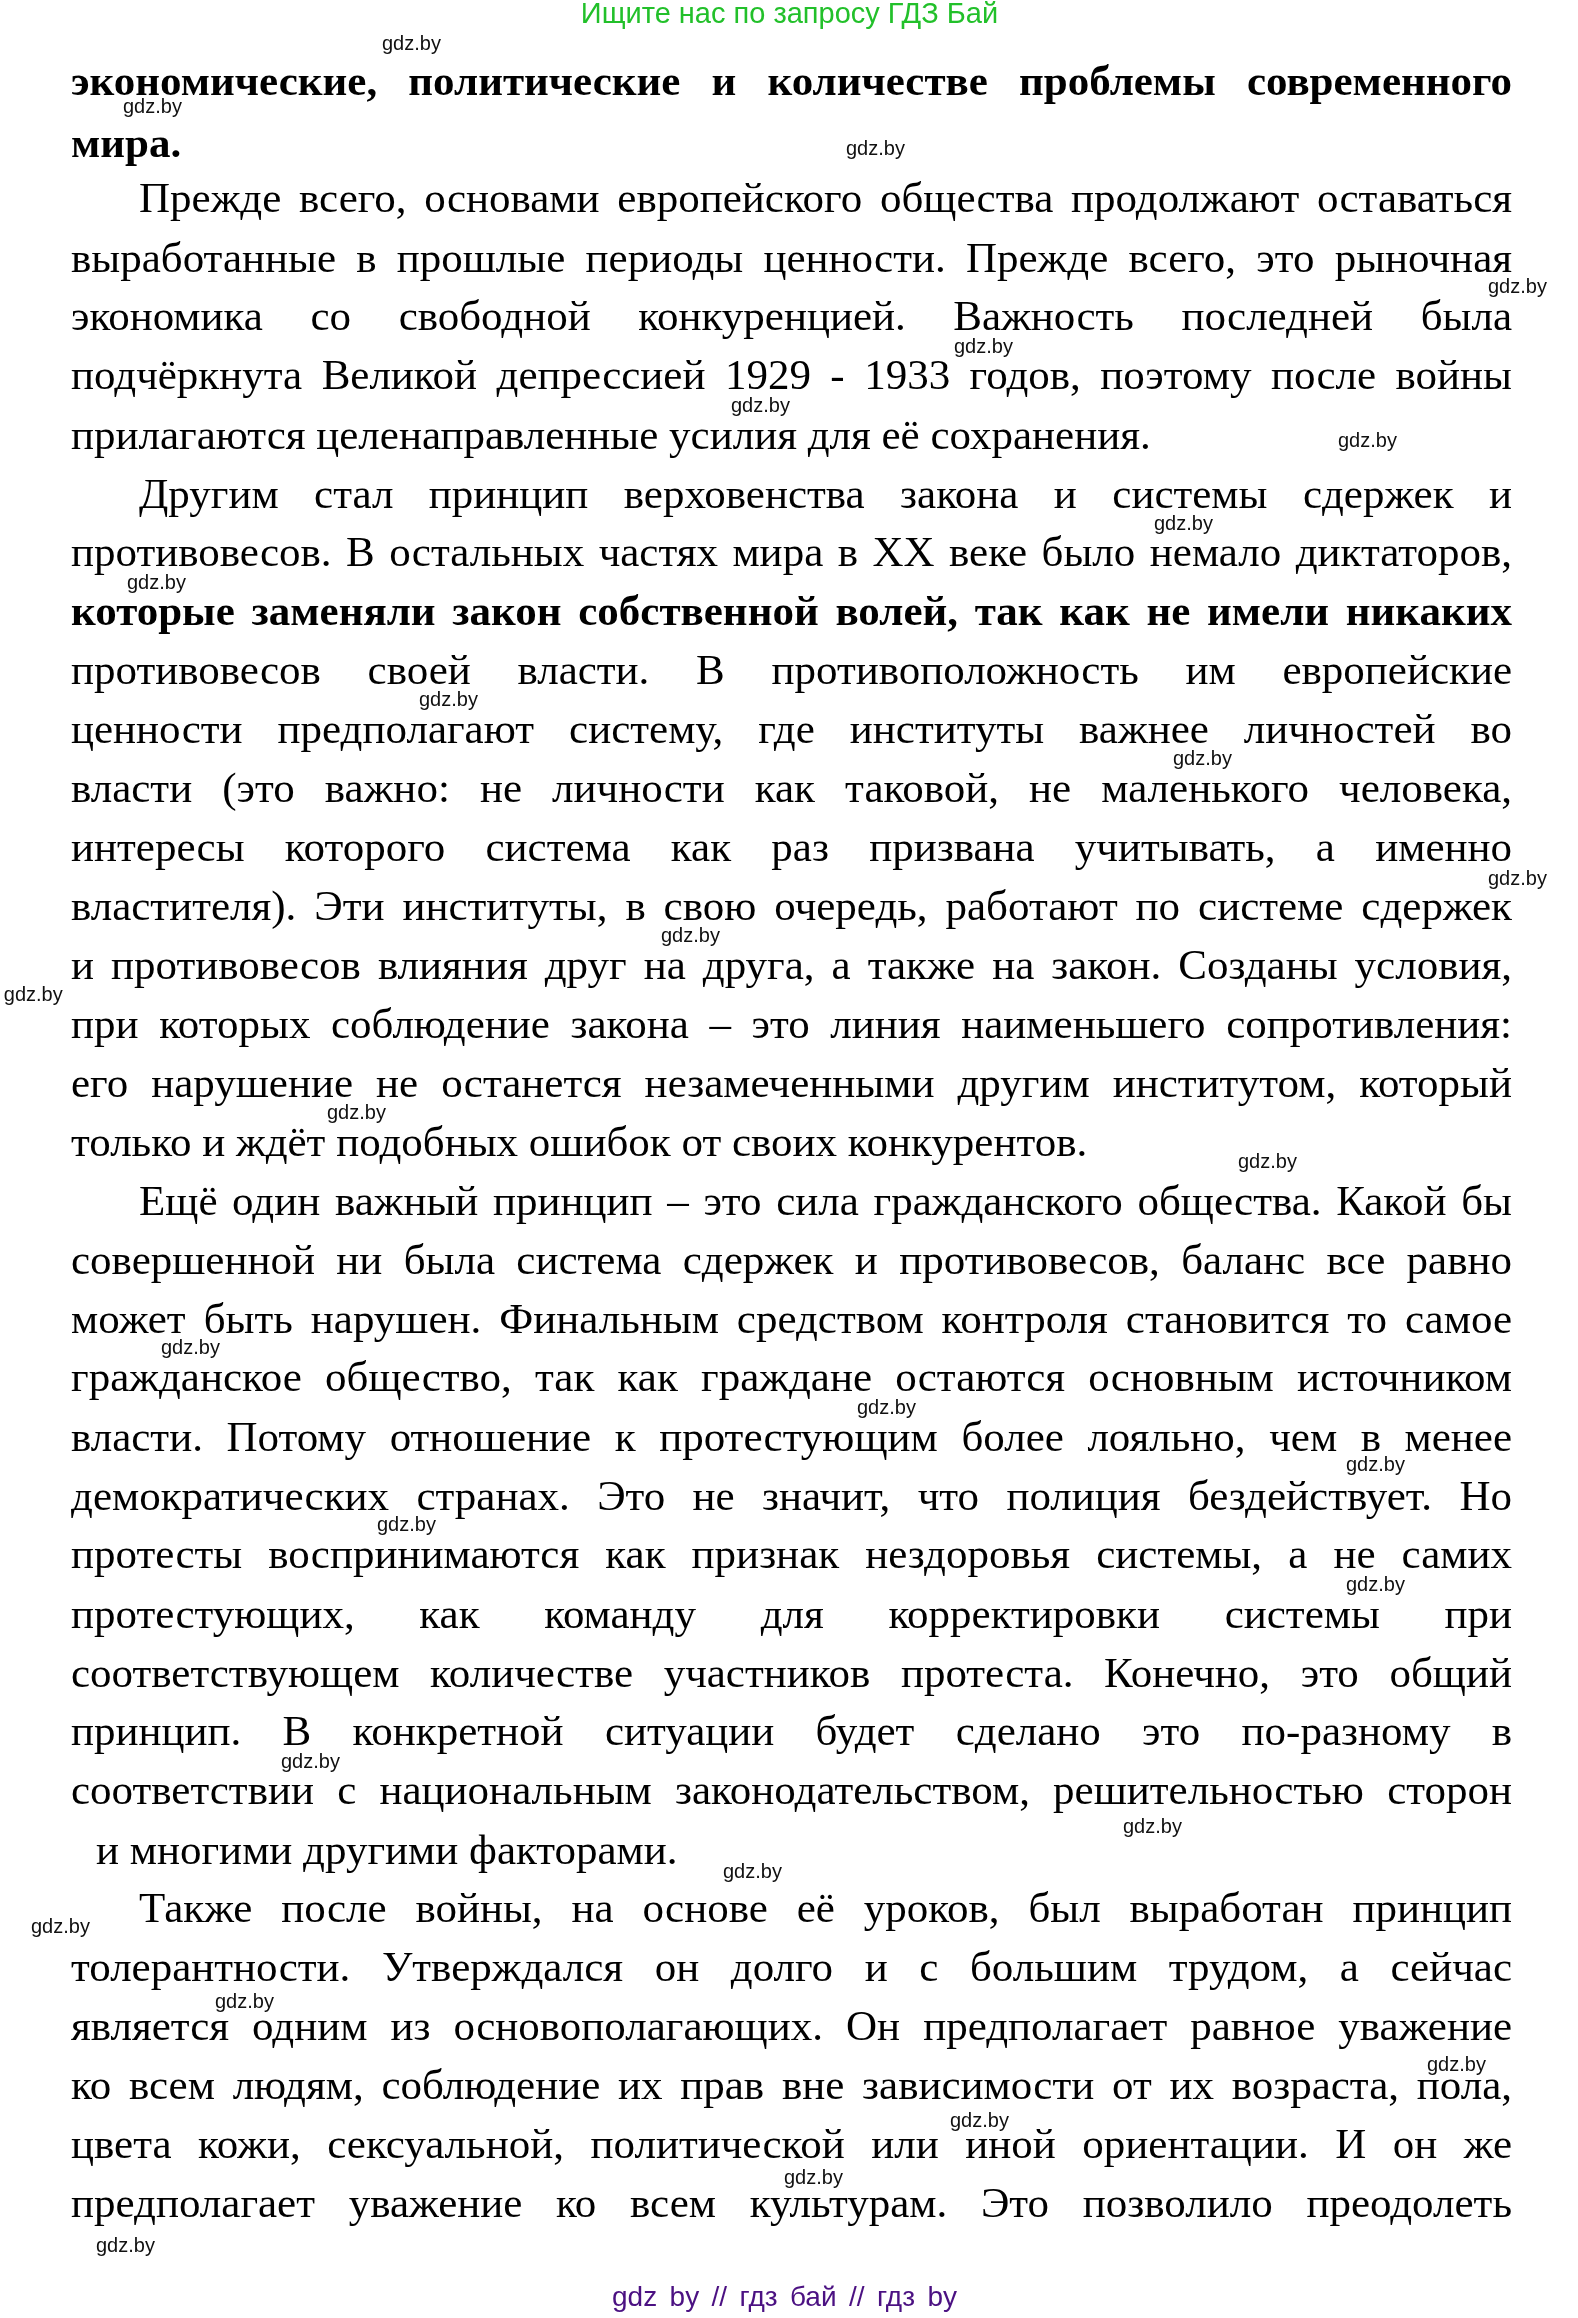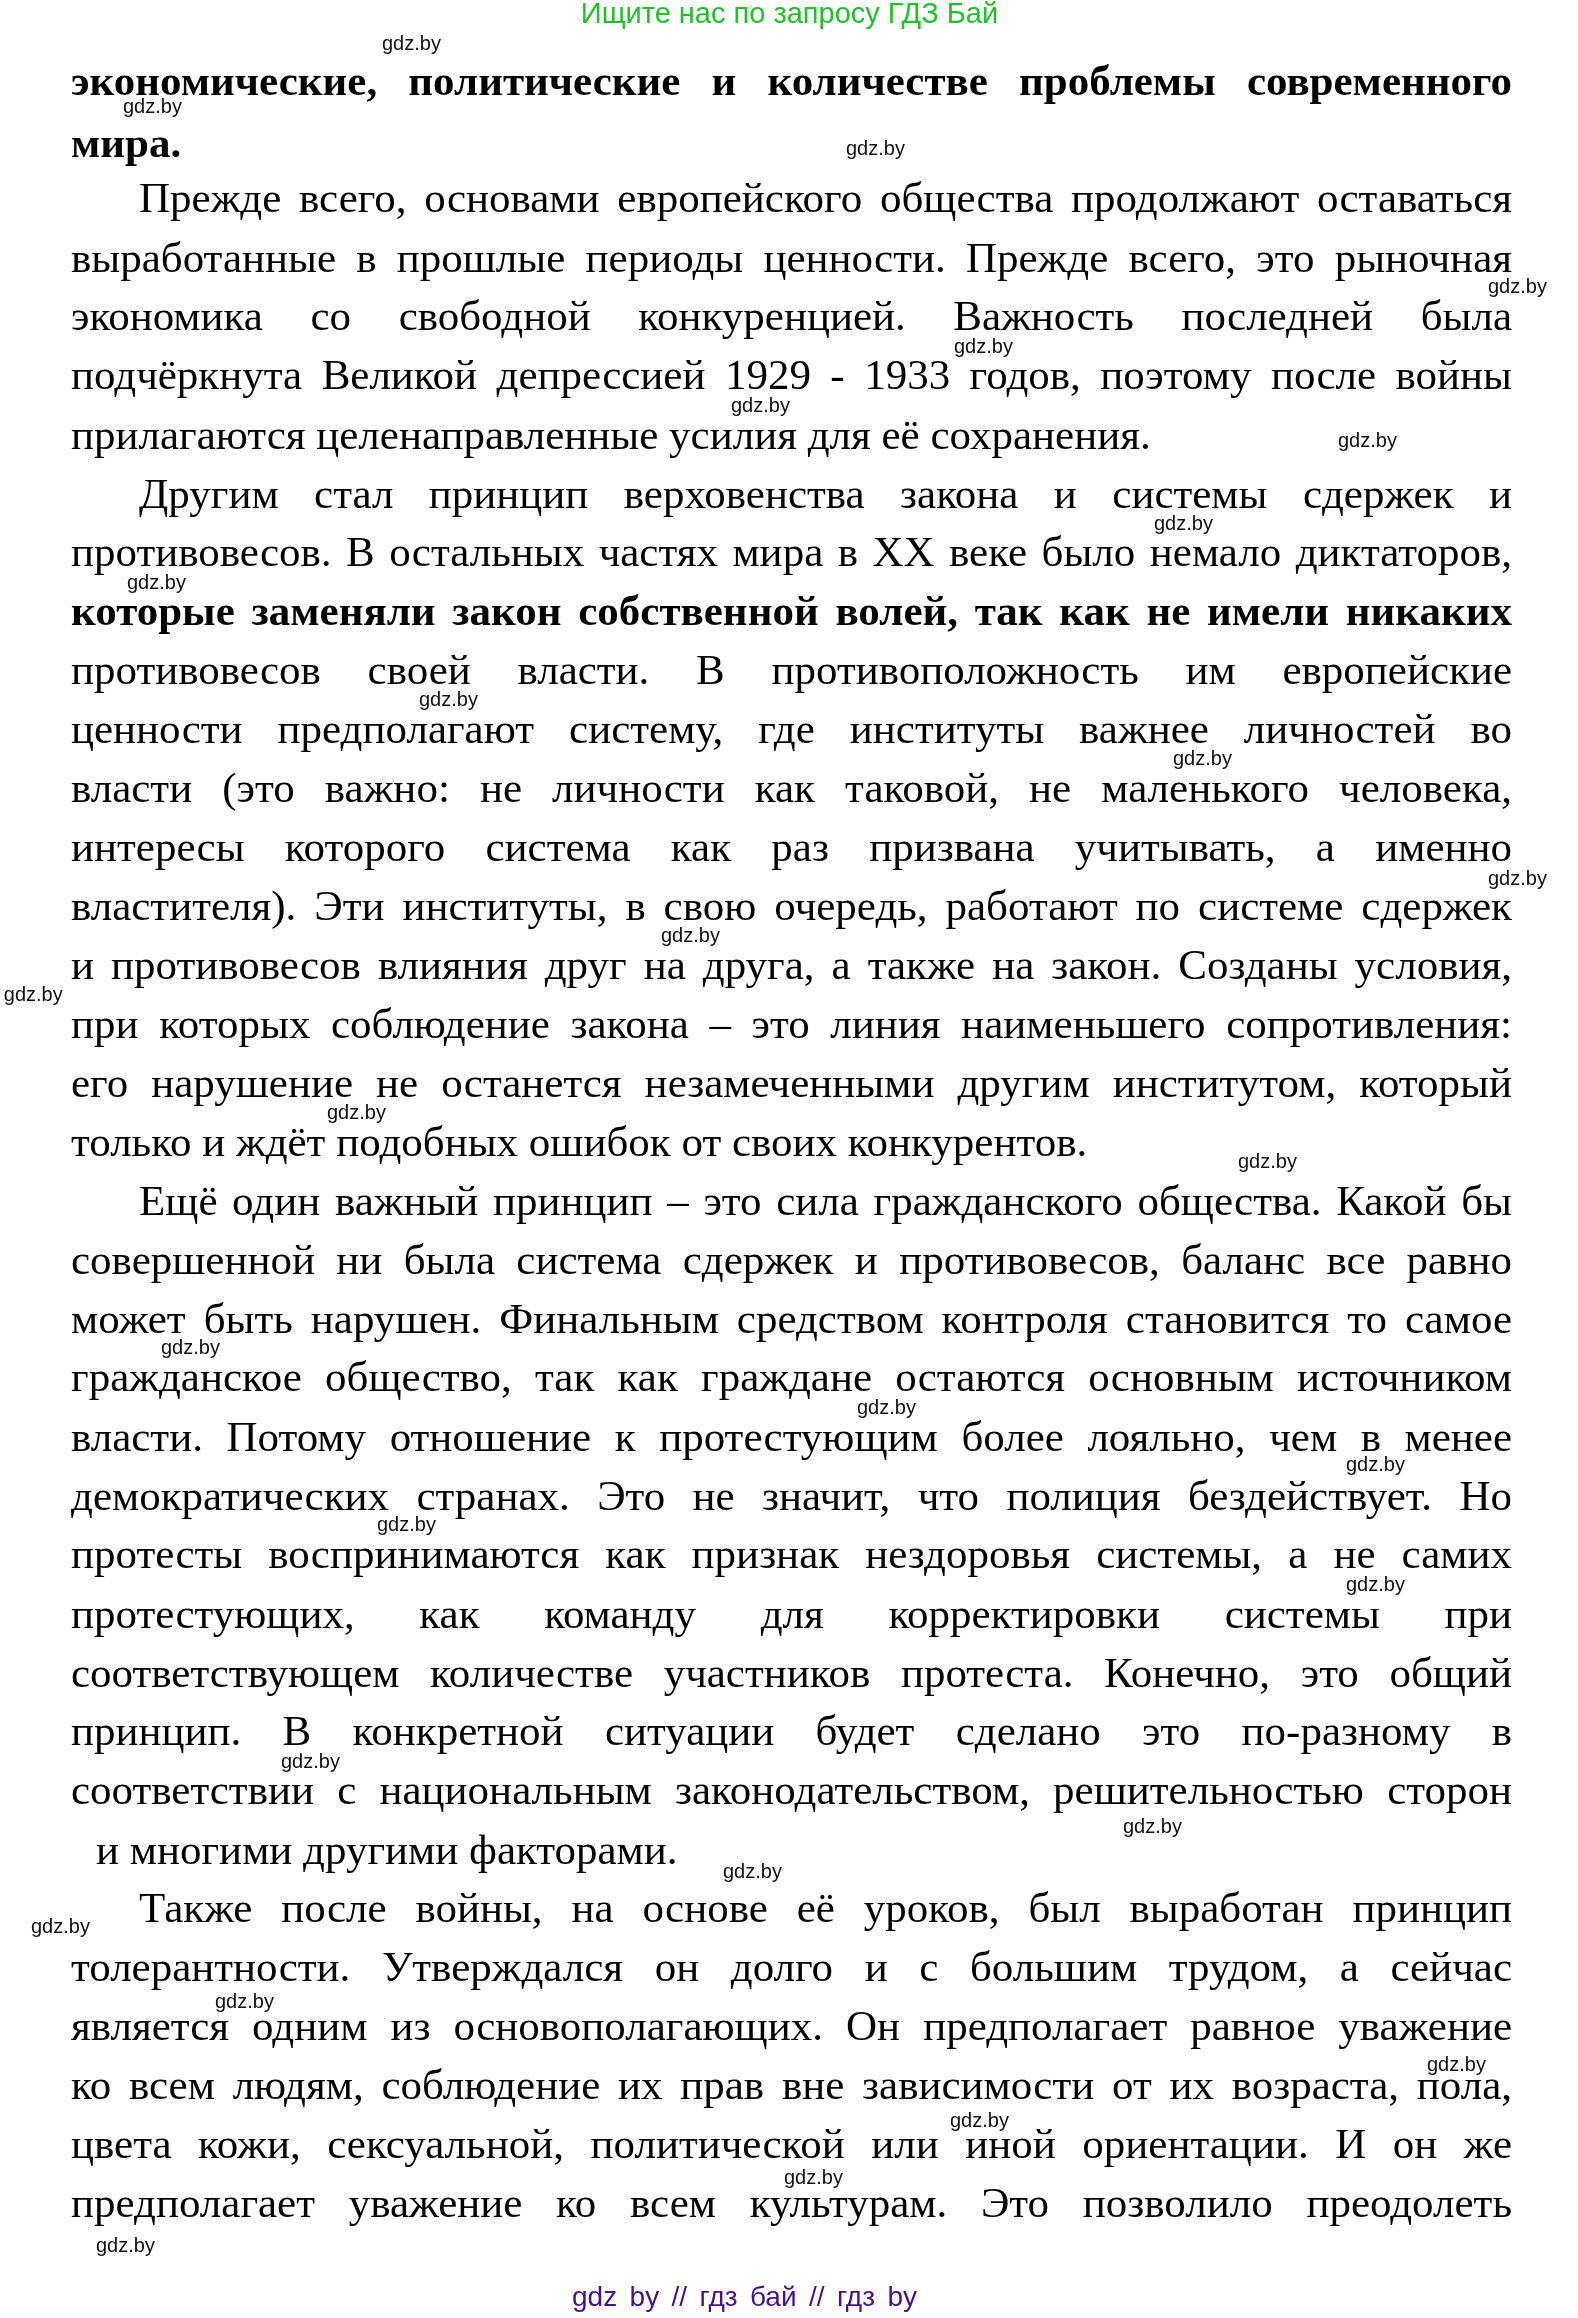--- a/index.html
+++ b/index.html
@@ -7,21 +7,21 @@
   .hdr { position:absolute; left:0; width:1579px; top:-3.1px; text-align:center;
          font-family:"Liberation Sans", sans-serif; font-size:29px; color:#22c02a; }
   .line { position:absolute; left:71px; width:1441px; height:54px; white-space:nowrap;
           font-family:"Liberation Serif", serif; font-size:43px; line-height:54px; color:#000;
           text-align:justify; text-align-last:justify; }
   .line.last { text-align-last:left; }
   .line.indent { padding-left:68px; width:1373px; }
   .line.bold { font-weight:bold; }
   .wm { position:absolute; font-family:"Liberation Sans", sans-serif; font-size:20px; color:#111; }
   .ftr { position:absolute; left:0; width:1489px; top:2281px; text-align:center;
-         font-family:"Liberation Sans", sans-serif; font-size:28px; color:#4b1182; word-spacing:4.6px; }
+         font-family:"Liberation Sans", sans-serif; font-size:28px; color:#4b1182; word-spacing:4.6px;padding-left:40px; }
 </style>
 </head>
 <body>
 
 <div class="hdr">Ищите нас по запросу ГДЗ Бай</div>
 
 <div>
   <div class="line bold" style="top: 54px; white-space: normal;">экономические, политические и количестве проблемы современного</div>
   <div class="line bold last" style="top: 116px; white-space: normal;"><span style="white-space: nowrap;">мира.</span></div>
   <div class="line indent" style="top: 171px; white-space: normal;">Прежде всего, основами европейского общества продолжают оставаться</div>

